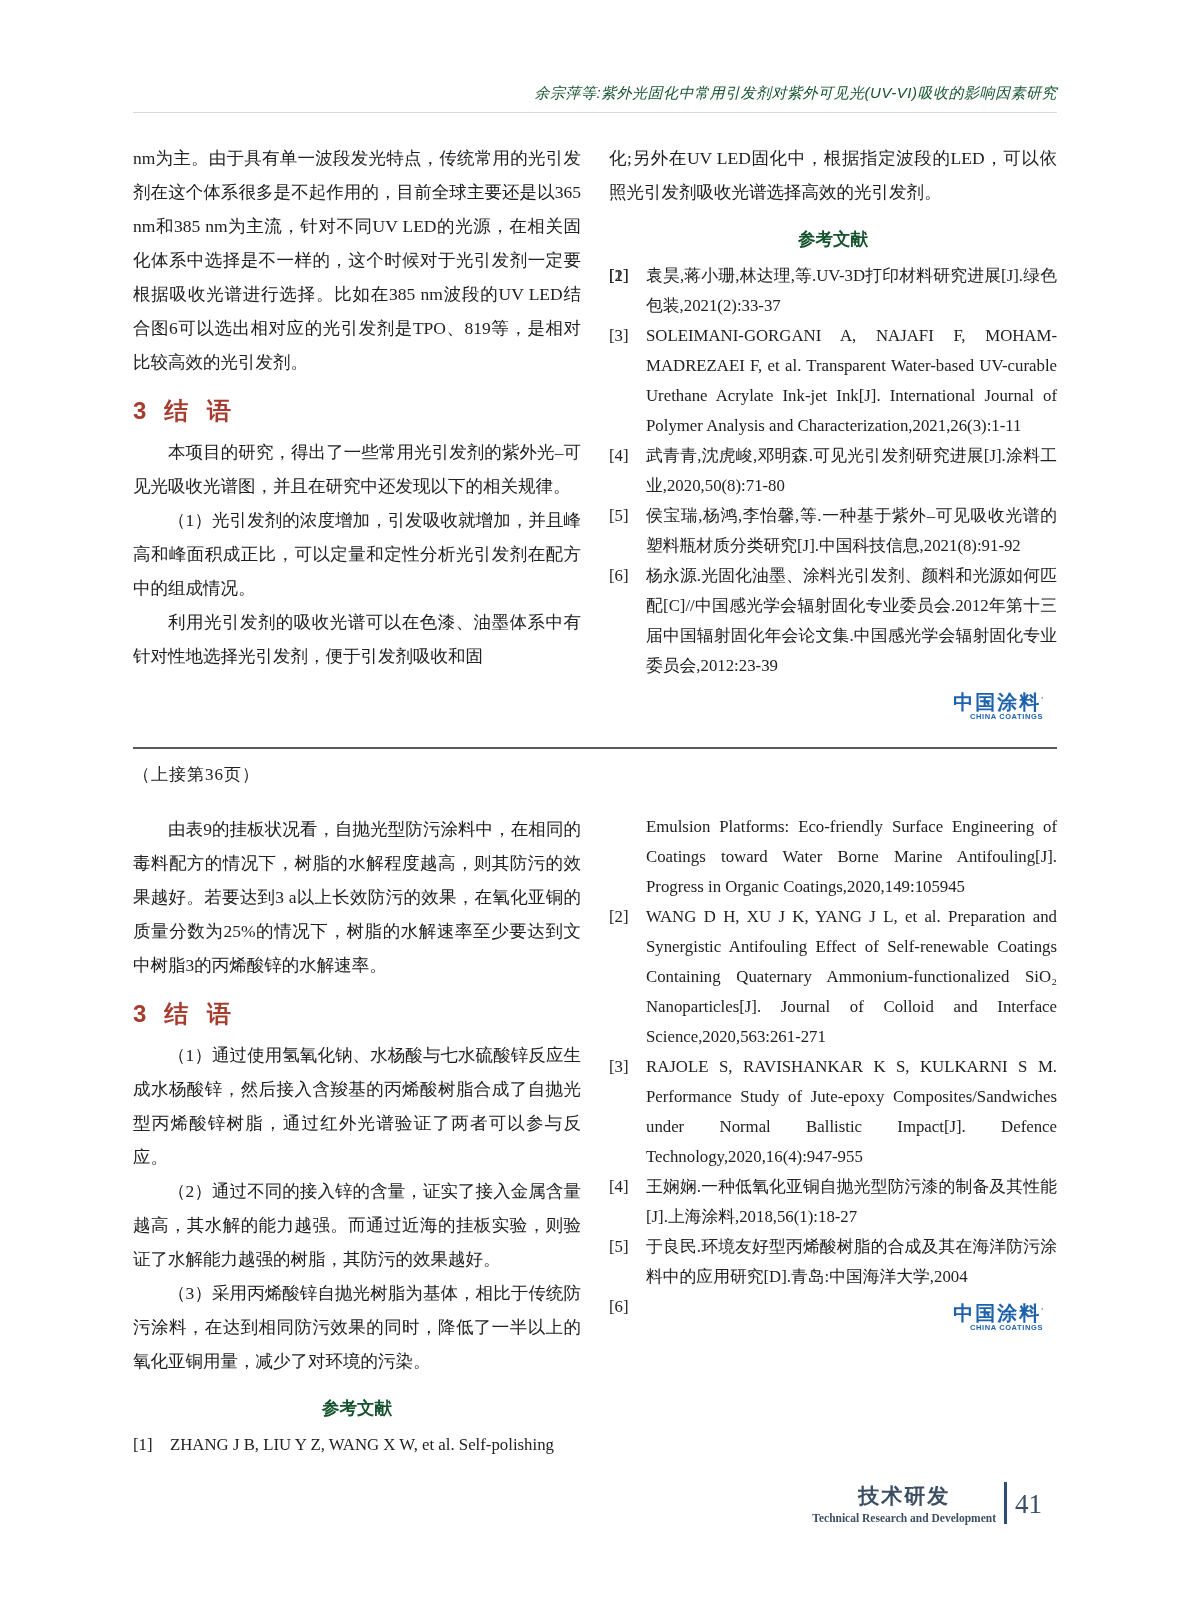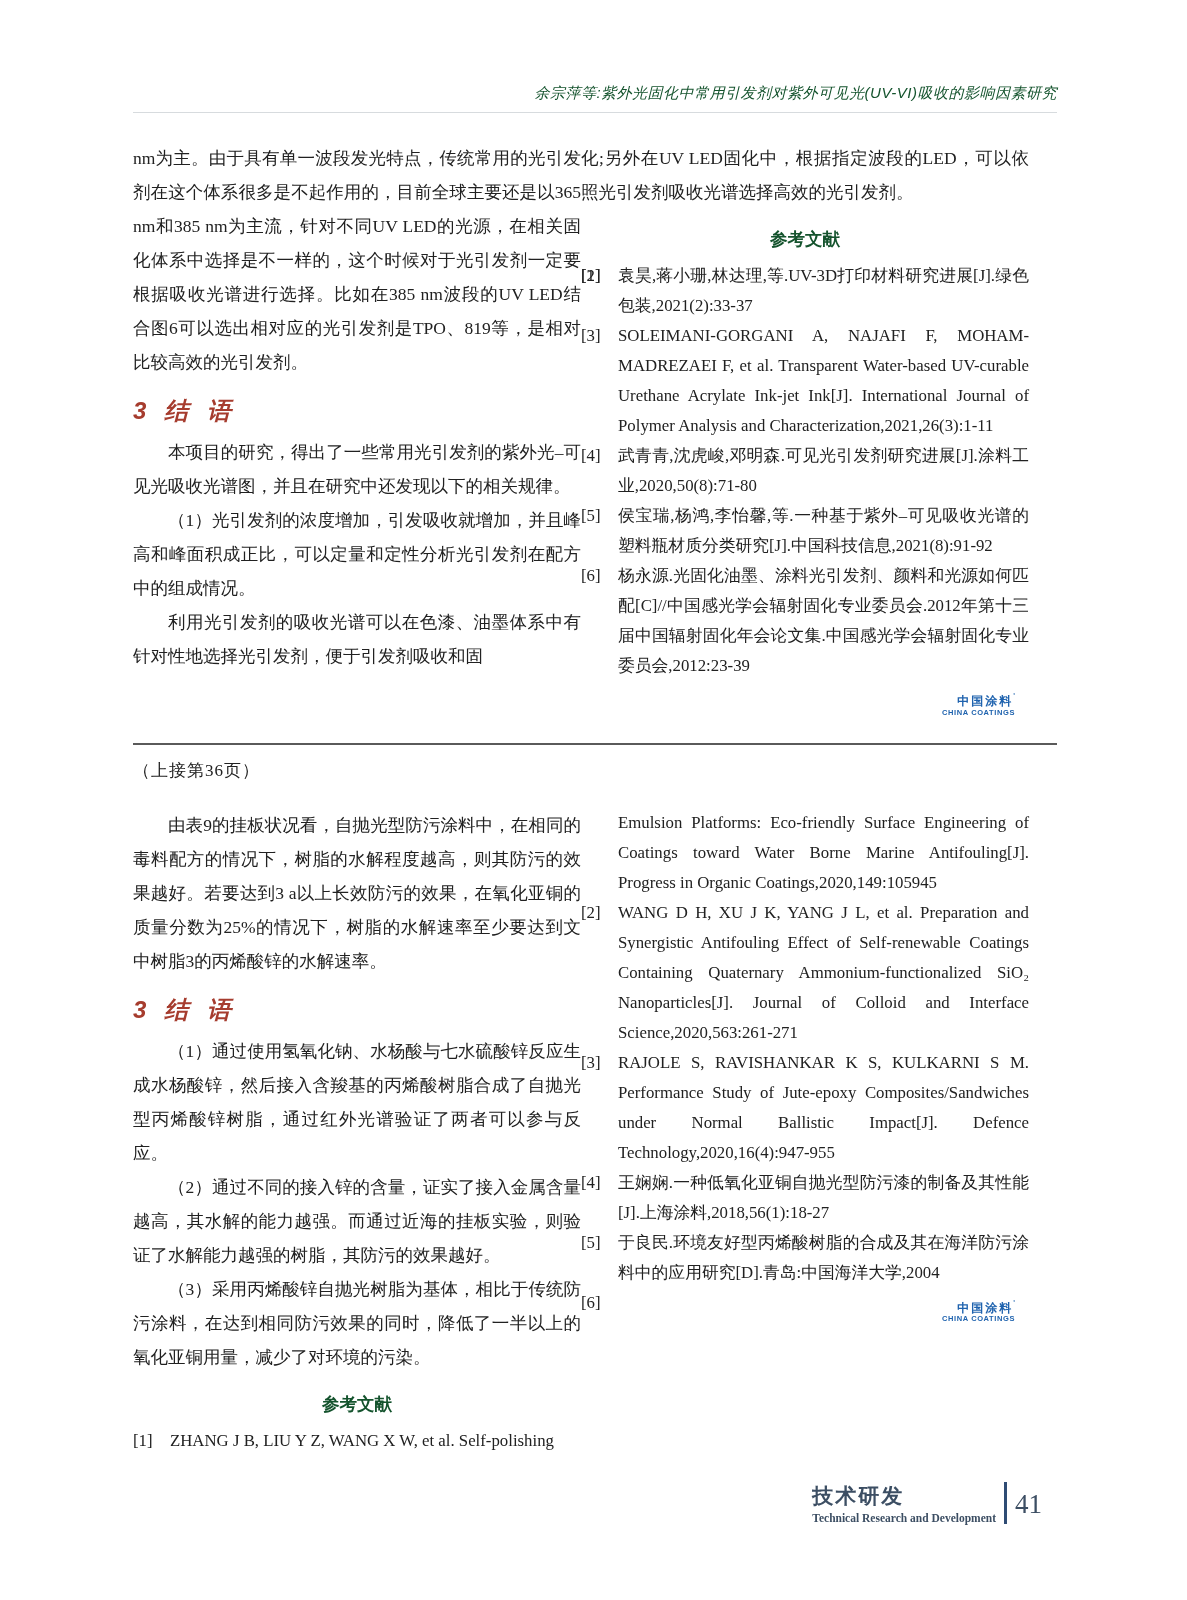--- a/index.html
+++ b/index.html
@@ -24,37 +24,37 @@
     font-family:"Liberation Sans","DejaVu Sans",sans-serif;
     padding-bottom:9px;
     font-style:italic;
   }
   .header-rule{
     border-top:1px solid #d7dbde;
     margin-bottom:28px;
   }
   .article{
     display:flex;
+    gap:28px;
   }
   .col{ width:448px; }
   .body{
     margin:0;
     font-size:17.5px;
     line-height:34px;
     text-align:justify;
   }
   .indent{ text-indent:2em; }
   .no-indent{ text-indent:0; }
   .section-heading{
     margin:16px 0 8px 0;
     font-size:24px;
     font-weight:bold;
     color:#a63c2e;
     font-family:"Liberation Sans","DejaVu Sans",sans-serif;
-    font-style:italic;
   }
   .section-heading .h-text{ margin-left:18px; letter-spacing:6px; }
   .ref-heading{
     margin:18px 0 10px 0;
     text-align:center;
     font-size:17.5px;
     font-weight:bold;
     font-family:"Liberation Sans","DejaVu Sans",sans-serif;
     color:#14532d;
   }
@@ -74,21 +74,21 @@
   }
   .logo{
     margin-top:10px;
     text-align:right;
     padding-right:14px;
     color:#1e62ae;
     font-family:"Liberation Sans","DejaVu Sans",sans-serif;
     line-height:1.1;
   }
   .logo-cn{
-    font-size:12px;
+    font-size:20px;
     font-weight:bold;
     letter-spacing:2px;
   }
   .logo-mark{ font-size:9px; }
   .logo-en{
     font-size:7.5px;
     font-weight:bold;
     letter-spacing:0.6px;
   }
   .section-divider{
@@ -101,21 +101,21 @@
     letter-spacing:1px;
   }
   .page-footer{
     position:absolute;
     right:145px; top:1482px;
     display:flex;
     align-items:flex-end;
     gap:8px;
     color:#3c4e63;
   }
-  .footer-text{ text-align:left; }
+  .footer-text{ text-align:center; }
   .footer-cn{
     font-size:21px;
     font-weight:bold;
     letter-spacing:2px;
     font-family:"Liberation Sans","DejaVu Sans",sans-serif;
   }
   .footer-en{
     font-size:11.5px;
     font-weight:bold;
     margin-top:2px;

